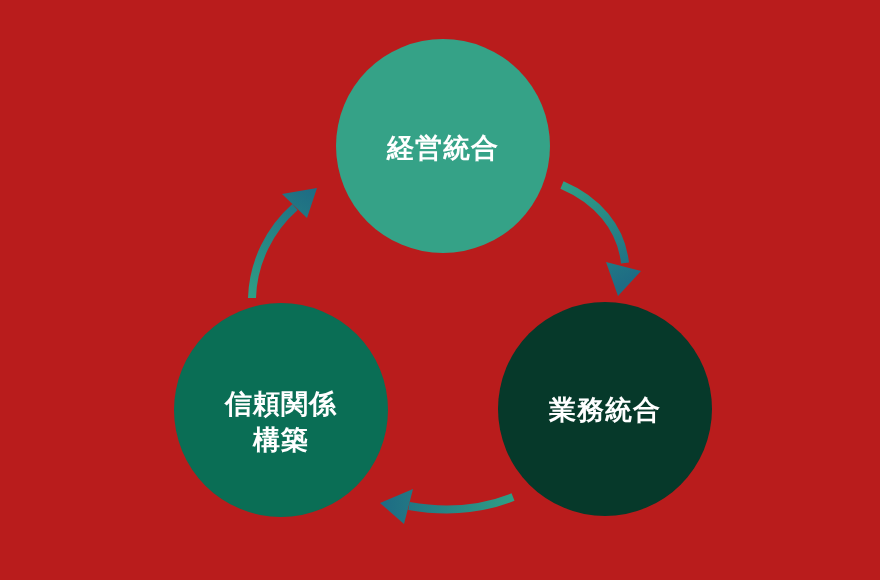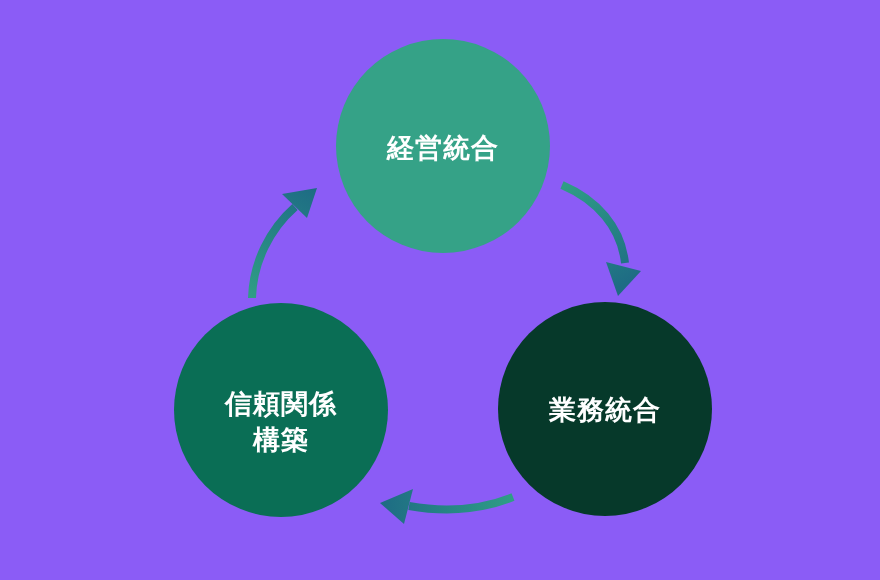--- a/index.html
+++ b/index.html
@@ -9,21 +9,21 @@
   }
   body {
     width: 880px;
     height: 580px;
     font-family: "Liberation Sans", "DejaVu Sans", sans-serif;
   }
   .stage {
     position: relative;
     width: 880px;
     height: 580px;
-    background: #8b5cf6;
+    background: #b91c1c;
     overflow: hidden;
   }
   .diagram-svg {
     display: block;
     width: 880px;
     height: 580px;
   }
   .node-label {
     font-family: "Liberation Sans", "DejaVu Sans", sans-serif;
     font-weight: bold;

